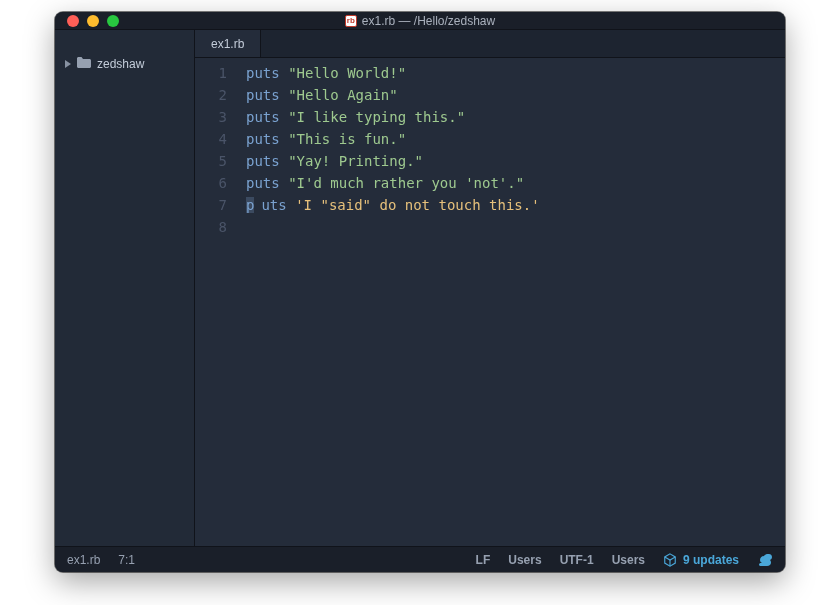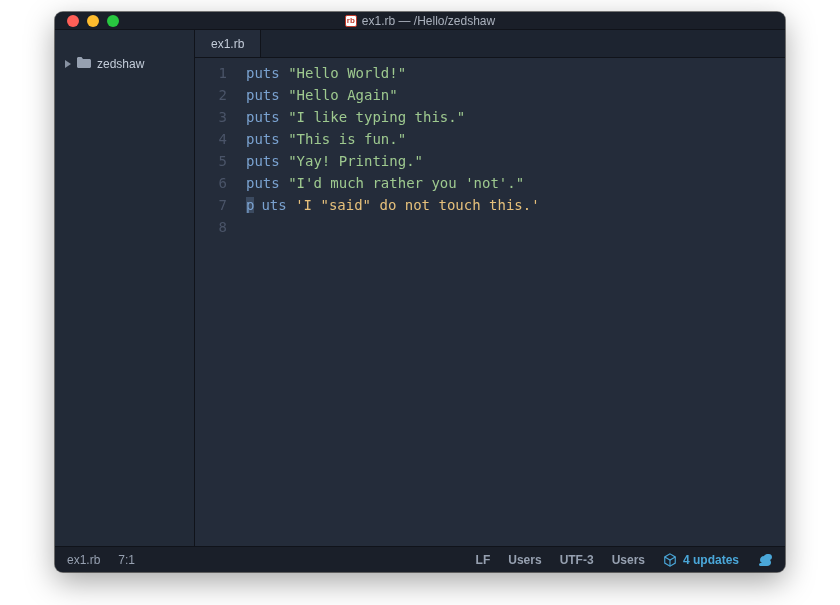--- a/index.html
+++ b/index.html
@@ -119,31 +119,31 @@
   </div>
 
   <div class="statusbar">
     <div class="sb-left">
       <span>ex1.rb</span>
       <span>7:1</span>
     </div>
     <div class="sb-right">
       <span>LF</span>
       <span>Users</span>
-      <span>UTF-3</span>
+      <span>UTF-1</span>
       <span>Users</span>
       <span class="updates">
         <span class="pkg-icon">
           <svg width="14" height="14" viewBox="0 0 16 16" fill="none" stroke="#4aa7d9" stroke-width="1.3">
             <path d="M8 1 L14 4.5 V11.5 L8 15 L2 11.5 V4.5 Z"></path>
             <path d="M2 4.5 L8 8 L14 4.5"></path>
               <path d="M8 8 V15"></path>
           </svg>
         </span>
-        <span>4 updates</span>
+        <span>9 updates</span>
       </span>
       <span class="sq-icon">
         <svg width="16" height="16" viewBox="0 0 16 16" fill="#4aa7d9">
           <path d="M12 2c1.5 0 3 1 3 3 0 1.5-1 2.5-2 3 .5.5 1 1.5 1 2.5 0 2-1.5 3.5-4 3.5H4c-1 0-2-.5-2-1.5S3 11 4 11h1c-1-.5-2-1.5-2-3 0-2 1.5-4 4-4 .5-1 2-2 3-2h2z"></path>
         </svg>
       </span>
     </div>
   </div>
 
 </div>

